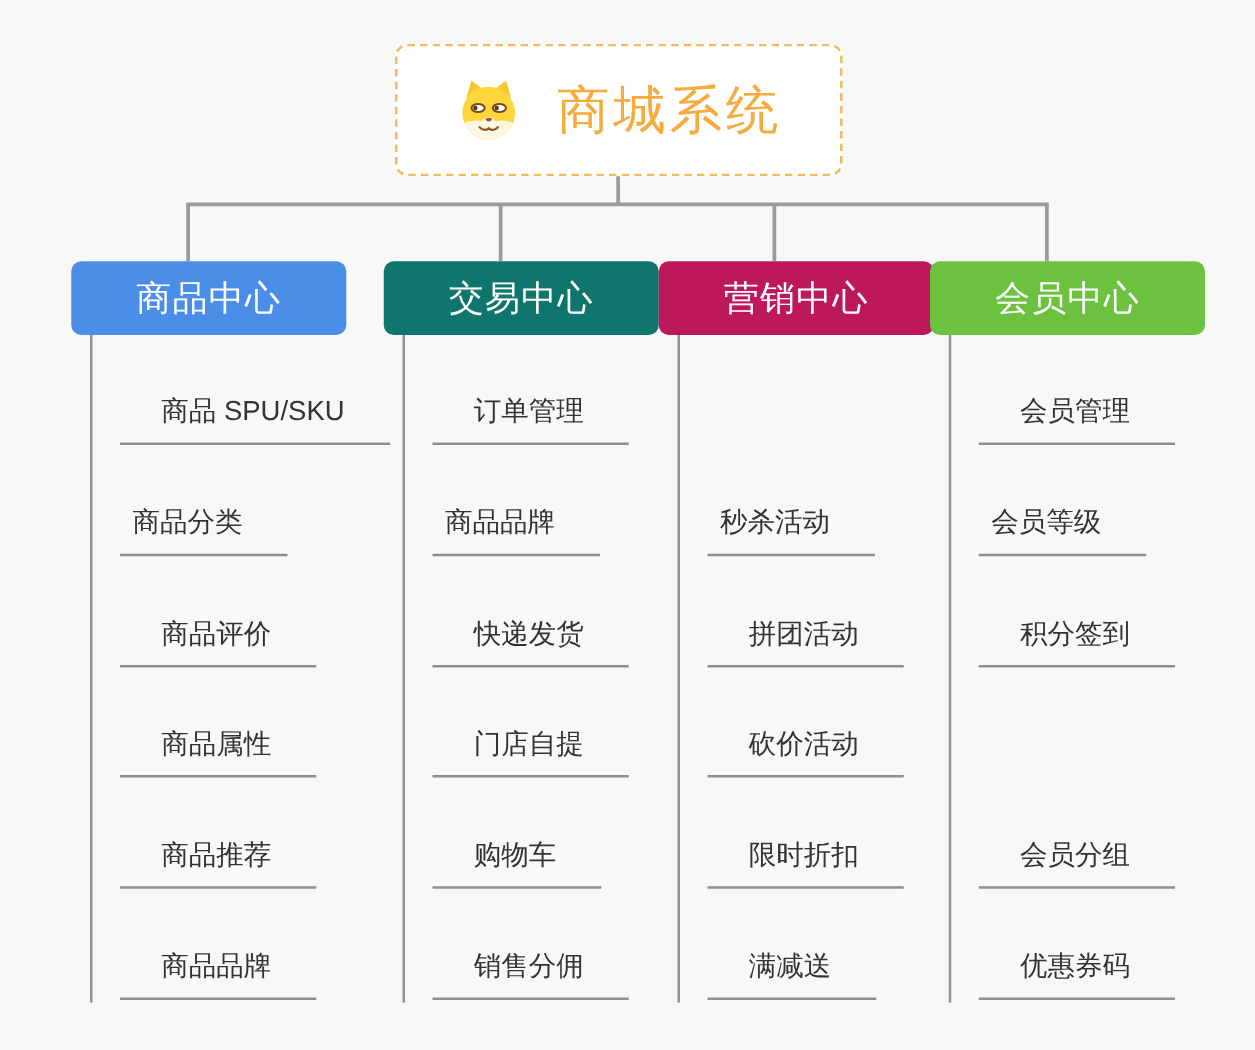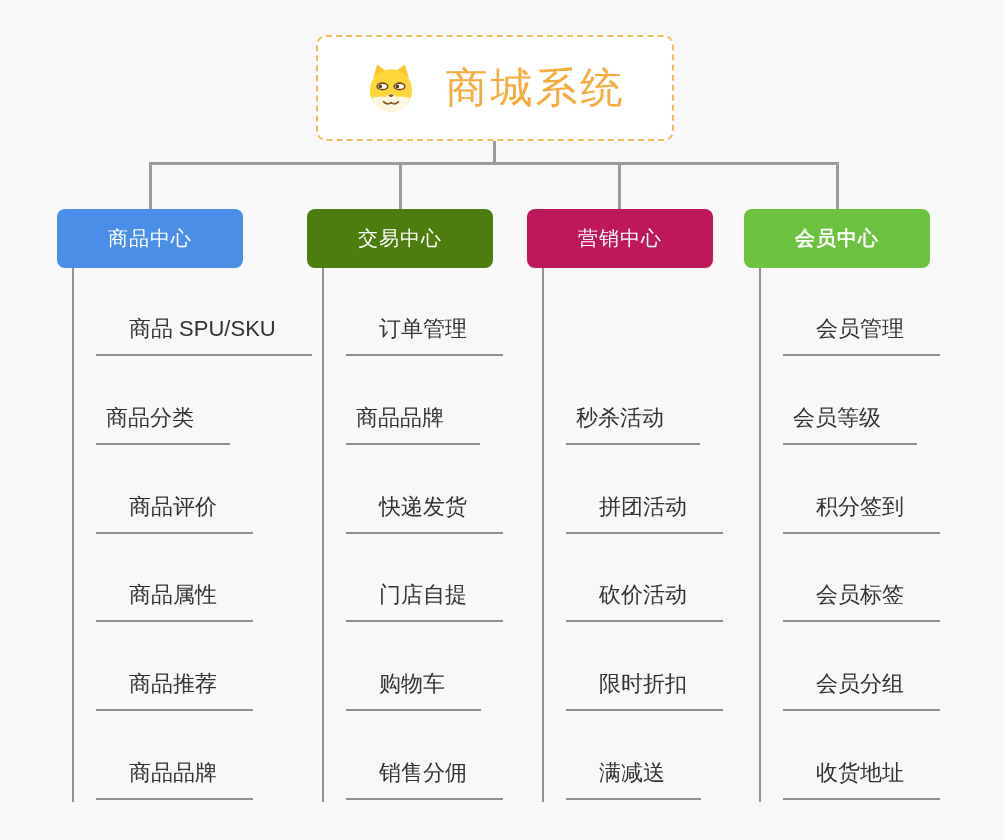--- a/index.html
+++ b/index.html
@@ -14,27 +14,27 @@
   .dog-icon{width:52px;height:52px;display:block;}
 
   
   .conn{position:absolute;background:#9b9b9b;}
   .root-stem{left:493px;top:141px;width:3px;height:23px;}
   .rail{left:149px;top:162px;width:690px;height:3px;}
   .drop{top:164px;width:3px;height:45px;}
   .drop-0{left:149px;} .drop-1{left:399px;} .drop-2{left:618px;} .drop-3{left:836px;}
 
   
-  .branch-node{position:absolute;top:209px;width:186px;height:59px;border-radius:8px;
-    color:#ffffff;font-size:20px;letter-spacing:1px;
+  .branch-node{position:absolute;top:209px;width:220px;height:59px;border-radius:8px;
+    color:#ffffff;font-size:28px;letter-spacing:1px;
     display:flex;align-items:center;justify-content:center;cursor:default;}
   .node-0{left:57px;background:#4a8ee8;}
   .node-1{left:307px;background:#ea5b55;}
   .node-2{left:527px;background:#ecb03f;}
-  .node-3{left:744px;background:#6cc13f;font-weight:bold;}
+  .node-3{left:744px;background:#6cc13f;}
 
   
   .trunk{position:absolute;top:268px;width:2px;height:534px;background:#939393;}
   .trunk-0{left:72px;} .trunk-1{left:322px;} .trunk-2{left:542px;} .trunk-3{left:759px;}
 
   
   .leaf{position:absolute;white-space:nowrap;font-size:22px;line-height:34px;color:#333333;
     padding:0 36px 8px 33px;border-bottom:2px solid #8f8f8f;cursor:default;margin-left:24px;}
   .col-0{left:72px;} .col-1{left:322px;} .col-2{left:542px;} .col-3{left:759px;}
   .row-0{top:312px;} .row-1{top:401px;padding-left:10px;} .row-2{top:490px;}
@@ -67,21 +67,21 @@
   </div>
 
   <div class="conn root-stem"></div>
   <div class="conn rail"></div>
   <div class="conn drop drop-0"></div>
   <div class="conn drop drop-1"></div>
   <div class="conn drop drop-2"></div>
   <div class="conn drop drop-3"></div>
 
   <div class="branch-node node-0" style="background-color: rgb(74, 142, 232);">商品中心</div>
-  <div class="branch-node node-1" style="background-color: #4d7c0f;">交易中心</div>
+  <div class="branch-node node-1" style="background-color: #0f766e;">交易中心</div>
   <div class="branch-node node-2" style="background-color: #be185d;">营销中心</div>
   <div class="branch-node node-3" style="background-color: rgb(108, 193, 63);">会员中心</div>
 
   <div class="trunk trunk-0"></div>
   <div class="trunk trunk-1"></div>
   <div class="trunk trunk-2"></div>
   <div class="trunk trunk-3"></div>
 
   <div class="leaf col-0 row-0">商品 SPU/SKU</div>
   <div class="leaf col-0 row-1">商品分类</div>
@@ -99,17 +99,16 @@
 
   <div class="leaf col-2 row-1">秒杀活动</div>
   <div class="leaf col-2 row-2">拼团活动</div>
   <div class="leaf col-2 row-3">砍价活动</div>
   <div class="leaf col-2 row-4">限时折扣</div>
   <div class="leaf col-2 row-5">满减送</div>
 
   <div class="leaf col-3 row-0">会员管理</div>
   <div class="leaf col-3 row-1">会员等级</div>
   <div class="leaf col-3 row-2">积分签到</div>
-  <div class="leaf col-3 row-3">会员标签</div>
   <div class="leaf col-3 row-4">会员分组</div>
-  <div class="leaf col-3 row-5">收货地址</div>
+  <div class="leaf col-3 row-5">优惠券码</div>
 
 </div>
 
 </body></html>

